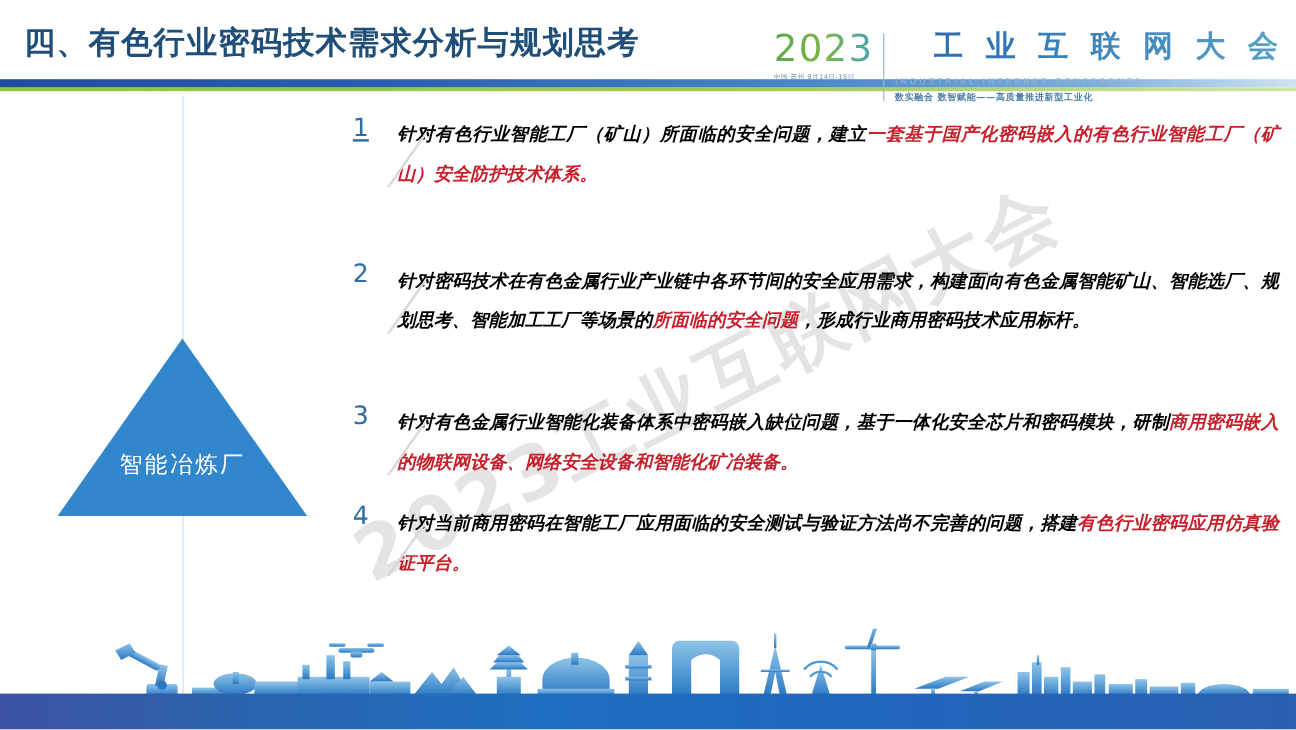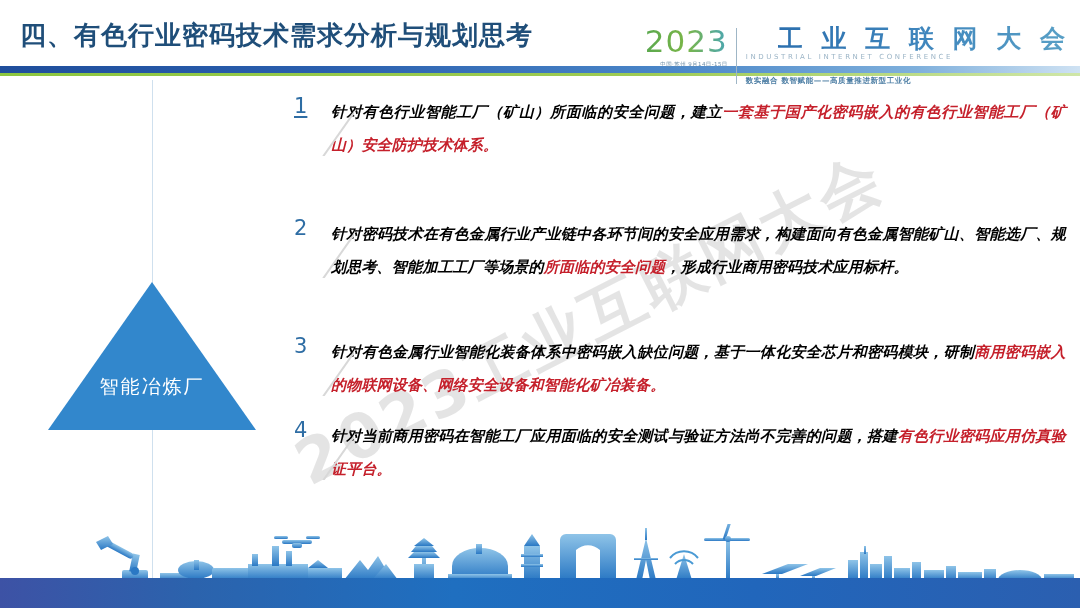--- a/index.html
+++ b/index.html
@@ -24,37 +24,37 @@
     position:absolute; left:0; top:66px; width:1080px; height:7px;
     background:linear-gradient(to right,#1F4E9C 0%,#2A5FAE 30%,#4a86c8 62%,#7fb0dc 85%,#cfe2f3 100%);
   }
   #header-bar-green {
     position:absolute; left:0; top:73px; width:1080px; height:3px;
     background:linear-gradient(to right,#8CC63F 0%,#9ecb53 60%,#cfe6a8 100%);
   }
 
   
   #logo { position:absolute; right:10px; top:26px; display:flex; align-items:flex-start; }
-  #logo-left { text-align:right; padding-right:8px; }
+  #logo-left { text-align:left; padding-right:8px; }
   #logo-year {
     font-size:31px; font-weight:400; letter-spacing:1px;
     background:linear-gradient(to right,#5aa84e,#7ab648,#4aa6b4);
     -webkit-background-clip:text; background-clip:text; color:transparent;
     line-height:1;
   }
   #logo-date { font-size:5.5px; color:#6f8fa8; letter-spacing:.4px; margin-top:4px; }
   #logo-divider { width:1px; background:#9fb6c6; align-self:stretch; margin:2px 9px 2px 0; }
   #logo-right { }
   #logo-cn {
     font-size:25px; font-weight:700; letter-spacing:5px; line-height:1;
     background:linear-gradient(to right,#2b6fae,#3f86bd,#59a0c6);
     -webkit-background-clip:text; background-clip:text; color:transparent;margin-left:32px;
   }
-  #logo-en { font-size:7px; color:#9bb4c6; letter-spacing:2.6px; margin-top:2px; }
-  #logo-tag { font-size:7.5px; color:#4e7fa5; letter-spacing:.6px; margin-top:15px; font-weight:600; }
+  #logo-en { font-size:7px; color:#9bb4c6; letter-spacing:2.6px; margin-top:13px; }
+  #logo-tag { font-size:7.5px; color:#4e7fa5; letter-spacing:.6px; margin-top:4px; font-weight:600; }
 
   
   #watermark {
     position:absolute; left:300px; top:300px;
     transform:translate(-50%,-50%) rotate(-27deg);
     font-size:62px; font-weight:700; color:#000;
     opacity:.10; white-space:nowrap;
     letter-spacing:4px; pointer-events:none;
     width:740px; text-align:center;
     left:590px; top:320px;

